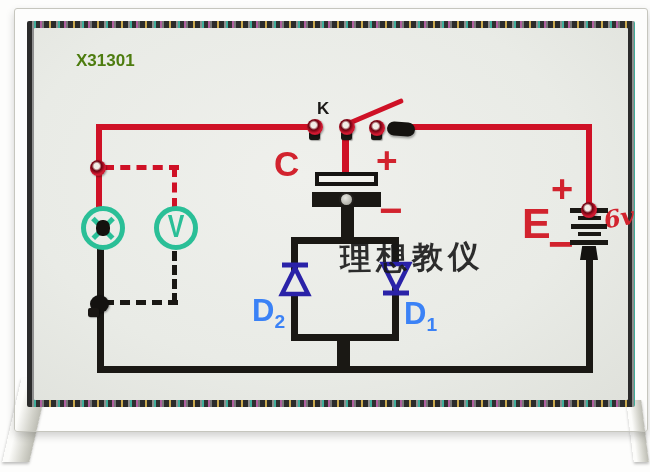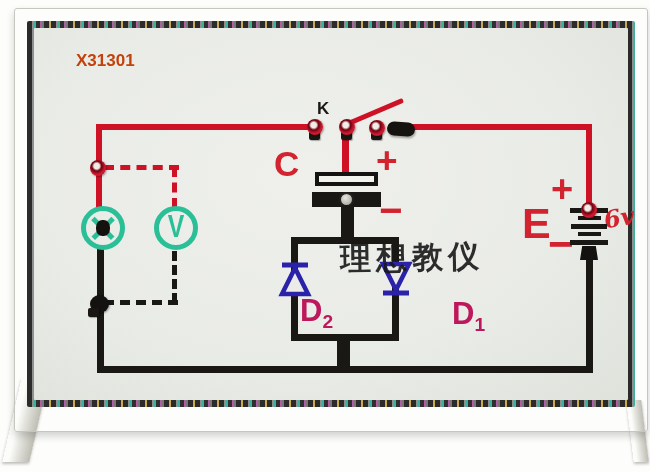--- a/index.html
+++ b/index.html
@@ -43,42 +43,42 @@
   
   .meter{width:34px;height:34px;border:5px solid #2abf97;border-radius:50%;
          background:transparent;}
   .lampbar{position:absolute;left:3px;top:15px;width:28px;height:4.5px;background:#2abf97;}
   .vtext{position:absolute;left:0;top:-3px;width:34px;text-align:center;
          font-size:31px;font-weight:bold;color:#2abf97;line-height:38px;
          transform:scaleX(.8);}
 
   
   .red-lab{color:#d2232e;font-weight:bold;line-height:1;}
-  .blue-lab{color:#be185d;font-weight:bold;line-height:1;margin-left:48px;}
+  .blue-lab{color:#3b82f6;font-weight:bold;line-height:1;}
   .blk-lab{color:#1b1917;font-weight:bold;line-height:1;}
   sub{font-size:62%;}
   .hand{font-family:"DejaVu Serif",serif;font-style:italic;font-weight:bold;}
   .wm{font-family:"DejaVu Serif",serif;font-weight:600;color:#181818;opacity:.9;
       font-size:31px;letter-spacing:5px;white-space:nowrap;z-index:9;}
 </style>
 </head>
 <body>
 
 <div class="stage">
 
   <div class="abs leg" style="left:12px;top:378px;width:27px;height:84px;transform:skewX(-13deg);"></div>
   <div class="abs leg" style="left:630px;top:400px;width:15px;height:62px;transform:skewX(7deg);"></div>
 
   <div class="abs frame">
     <div class="abs holo">
       <div class="abs board"></div>
     </div>
   </div>
 
-  <div class="abs z" style="left:76px;top:51px;font-size:17px;font-weight:bold;color:#c2410c;">X31301</div>
+  <div class="abs z" style="left:76px;top:51px;font-size:17px;font-weight:bold;color:#4d7c0f;">X31301</div>
 
   <div class="abs rw z" style="left:96px;top:124px;width:218px;height:6px;"></div>
   <div class="abs rw z" style="left:406px;top:124px;width:186px;height:6px;"></div>
   <div class="abs rw z" style="left:96px;top:124px;width:6px;height:84px;"></div>
   <div class="abs rw z" style="left:586px;top:124px;width:6px;height:84px;"></div>
   <div class="abs rw z" style="left:342px;top:127px;width:7px;height:49px;"></div>
 
   <div class="abs z" style="left:104px;top:165px;width:75px;border-top:5px dashed #cf1126;"></div>
   <div class="abs z" style="left:172px;top:167px;height:41px;border-left:5px dashed #cf1126;"></div>
 

